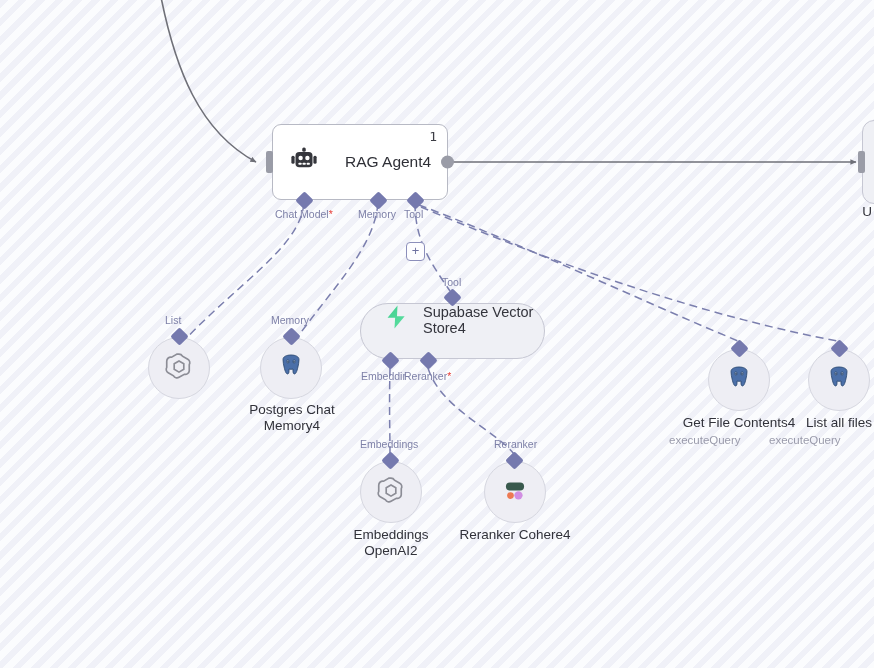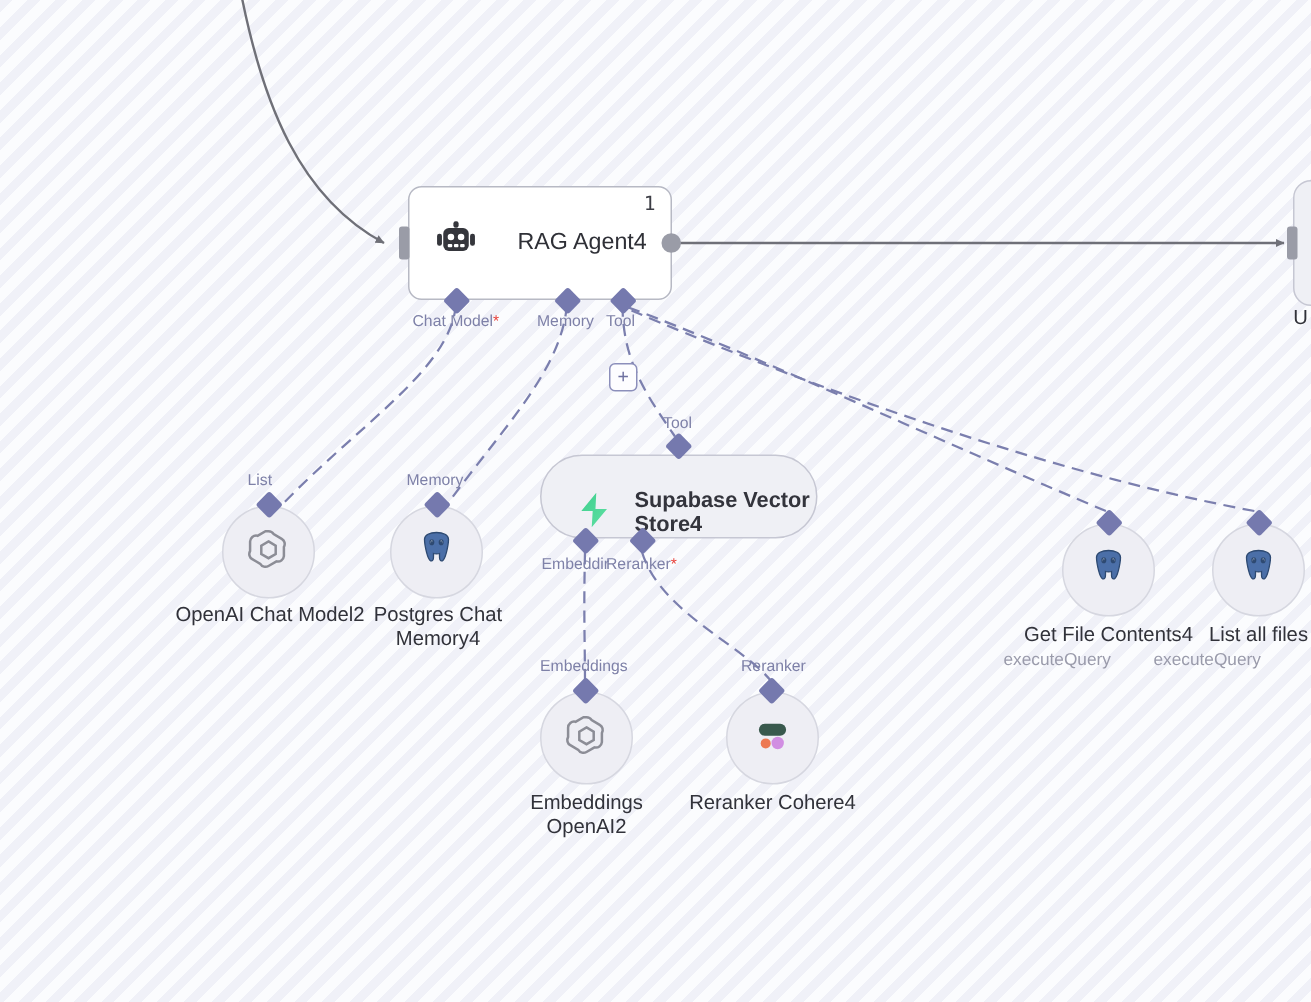--- a/index.html
+++ b/index.html
@@ -63,24 +63,23 @@
     border-radius: 50%;
   }
 
   
   .pill-node {
     position: absolute;
     background: #eff0f5;
     border: 1.5px solid #c6c7d3;
     border-radius: 34px;
     display: flex;
-    align-items: flex-end;
+    align-items: flex-start;
     padding-left: 22px;
     z-index: 6;
-    font-weight: bold;
   }
   .pill-node .title {
     font-size: 14.5px;
     color: #33343c;
     margin-left: 14px;
     line-height: 1.12;
     max-width: 120px;
   }
 
   
@@ -252,21 +251,20 @@
   <div class="diamond" style="left:173px; top:330px;"></div>
   <div class="port-label" style="left:165px; top:314px;">List</div>
   <div class="circle-node" style="left:148px; top:337px;">
     <span>
       <svg width="32" height="32" viewBox="0 0 24 24" fill="none" stroke="#8c8d96" stroke-width="1.25">
         <path d="M12 3.1 a3 3 0 0 1 2.6 1.5 l4 2.3 a3 3 0 0 1 1.1 4.1 l0 4.6 a3 3 0 0 1 -3.7 2.6 l-4 2.3 a3 3 0 0 1 -4.1 -1.1 l-4 -2.3 a3 3 0 0 1 -1.1 -4.1 l0 -4.6 A3 3 0 0 1 6.5 5.4 l4 -2.3 z"></path>
         <path d="M12 8.2 l3.6 2.1 v4.2 L12 16.6 l-3.6 -2.1 v-4.2 z"></path>
       </svg>
     </span>
   </div>
-  <div class="node-caption" style="left:104px; top:402px; width:152px;">OpenAI Chat Model2</div>
 
   <div class="diamond" style="left:285px; top:330px;"></div>
   <div class="port-label" style="left:271px; top:314px;">Memory</div>
   <div class="circle-node" style="left:260px; top:337px;">
     <span>
       <svg width="30" height="30" viewBox="0 0 24 24" fill="#4b6fa8" stroke="#2e4a72" stroke-width="0.7">
         <path d="M12 3.2c-3.6 0-6.4 1.3-6.4 3.6 0 2.0 0.5 4.6 1.1 7.0 0.5 1.9 1.0 3.6 1.9 4.3 0.6 0.5 1.3 0.2 1.6-0.5 0.3-0.8 0.2-2.0 0.2-3.2 0.5 0.2 1.1 0.2 1.6 0.2s1.1 0 1.6-0.2c0 1.2-0.1 2.4 0.2 3.2 0.3 0.7 1.0 1.0 1.6 0.5 0.9-0.7 1.4-2.4 1.9-4.3 0.6-2.4 1.1-5.0 1.1-7.0 0-2.3-2.8-3.6-6.4-3.6z"></path>
         <ellipse cx="9.5" cy="8.4" rx="1.0" ry="1.3" fill="#ffffff"></ellipse>
         <ellipse cx="14.5" cy="8.4" rx="1.0" ry="1.3" fill="#ffffff"></ellipse>
         <circle cx="9.6" cy="8.6" r="0.5" fill="#25405f"></circle>

